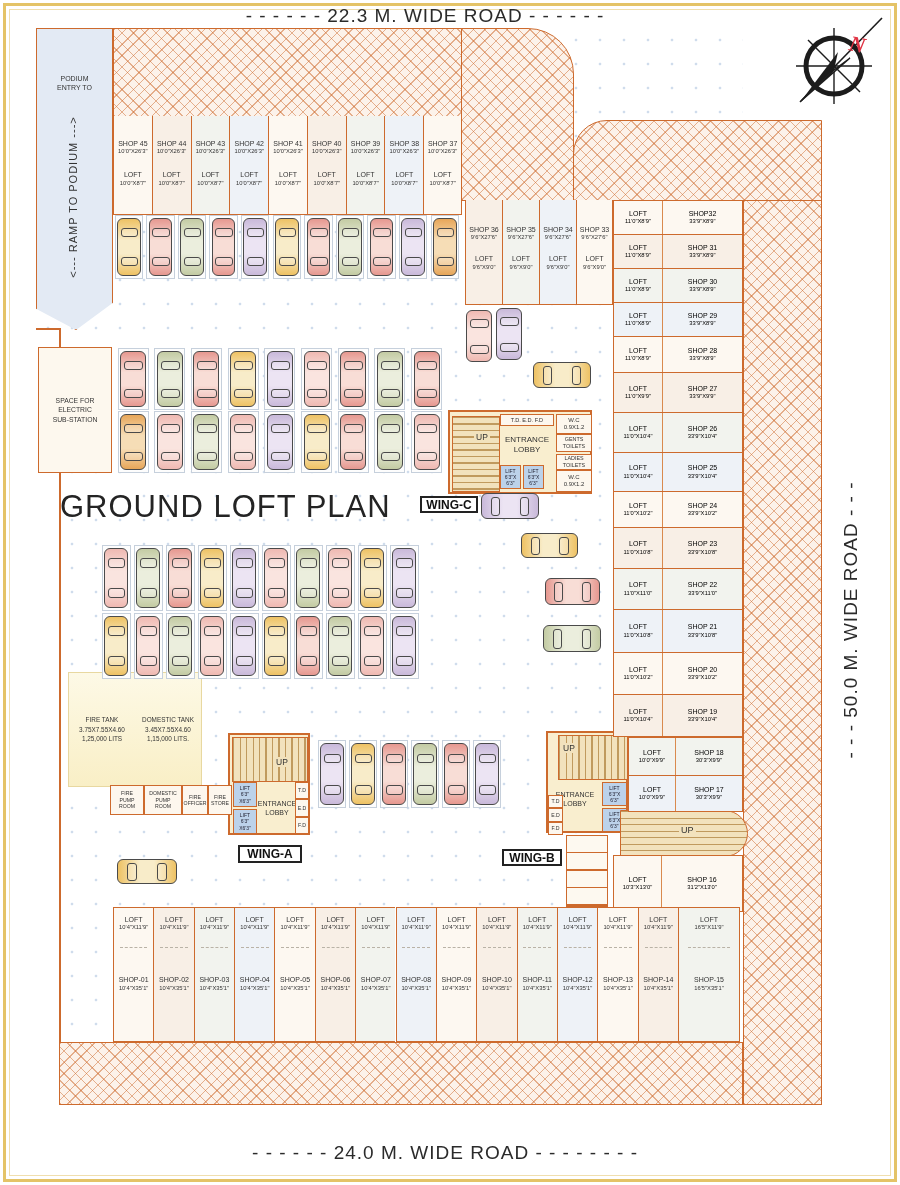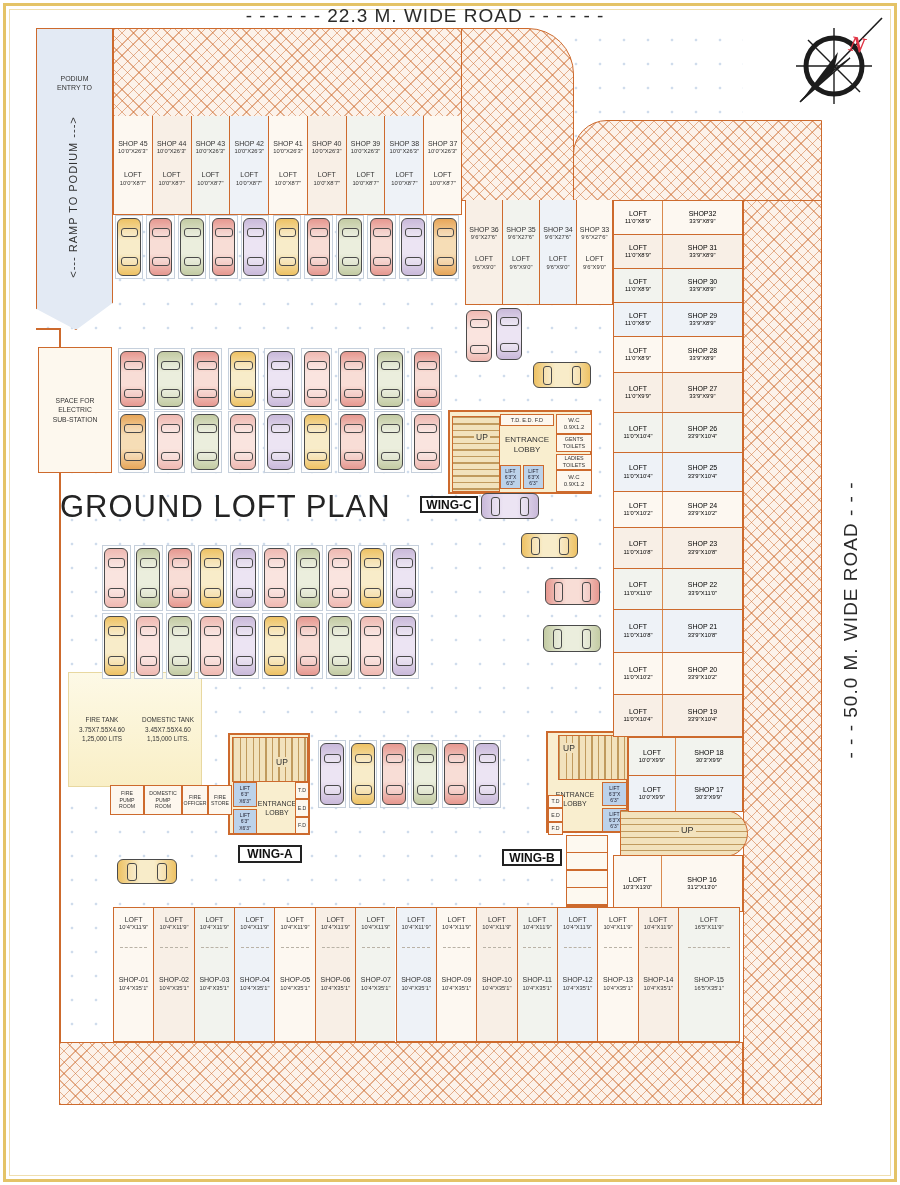--- a/index.html
+++ b/index.html
@@ -37,20 +37,21 @@
 </style>
 </head>
 <body>
 
 <div id="stage">
   <div id="frame"></div>
   <div id="frame2"></div>
 
   <div class="abs roadlbl" style="left:175px;top:5px;width:500px;">- - - - - - 22.3 M. WIDE ROAD - - - - - -</div>
   <div class="abs roadlbl" style="left:572px;top:608px;width:560px;height:24px;transform:rotate(-90deg);">- - - 50.0 M. WIDE ROAD - - -</div>
+  <div class="abs roadlbl" style="left:195px;top:1142px;width:500px;">- - - - - - 24.0 M. WIDE ROAD - - - - - - - -</div>
 
   <div class="abs" style="left:788px;top:12px;">
     <svg width="100" height="108" viewBox="0 0 100 108">
       <circle cx="46" cy="54" r="28" fill="none" stroke="#1c1c1c" stroke-width="5"></circle>
       <line x1="46" y1="16" x2="46" y2="92" stroke="#1c1c1c" stroke-width="1.4"></line>
       <line x1="8" y1="54" x2="84" y2="54" stroke="#1c1c1c" stroke-width="1.4"></line>
       <line x1="20" y1="28" x2="72" y2="80" stroke="#1c1c1c" stroke-width="1.4"></line>
       <line x1="12" y1="90" x2="94" y2="6" stroke="#1c1c1c" stroke-width="1.6"></line>
       <polygon points="13,89 50,40 46,58" fill="#1c1c1c"></polygon>
       <polygon points="13,89 46,58 62,46" fill="#ffffff" stroke="#1c1c1c" stroke-width="1.4"></polygon>

